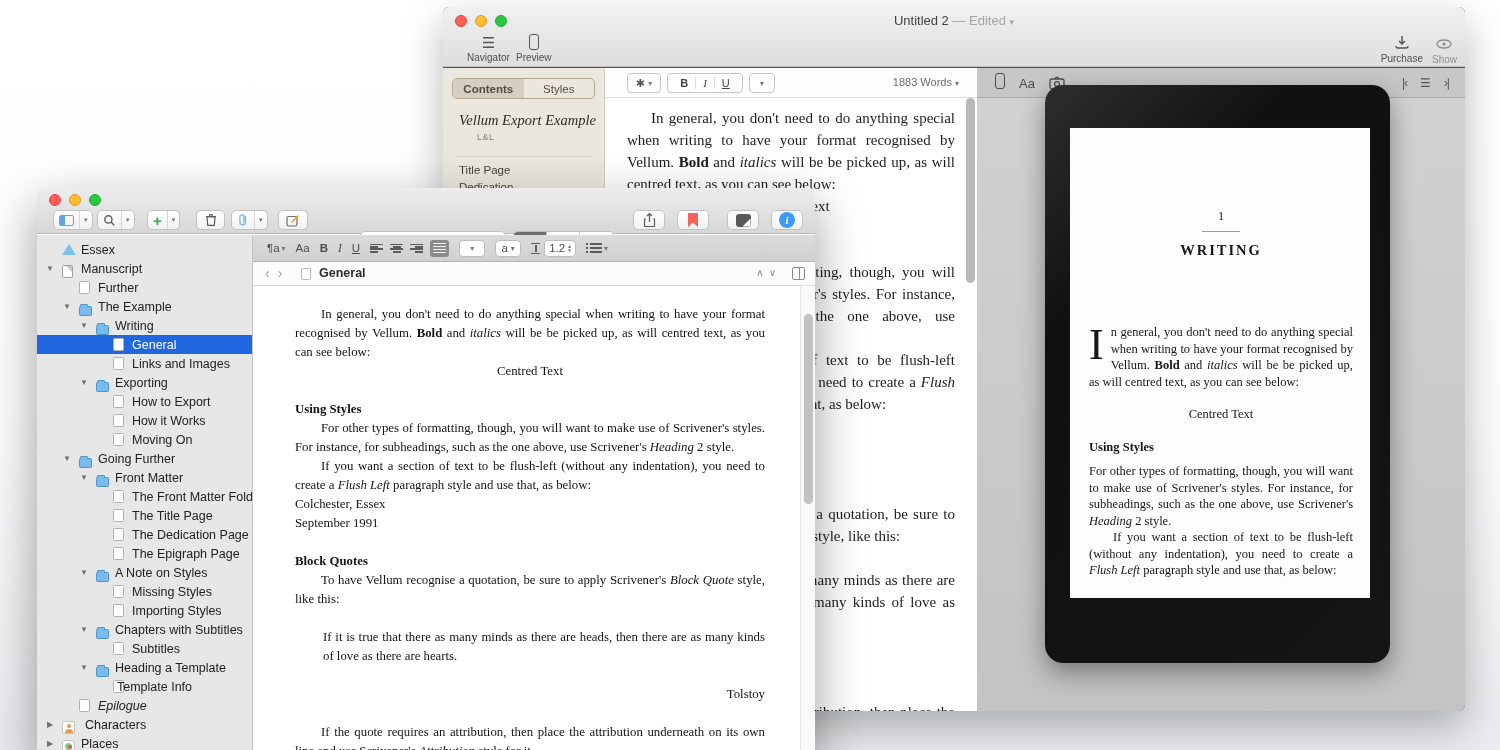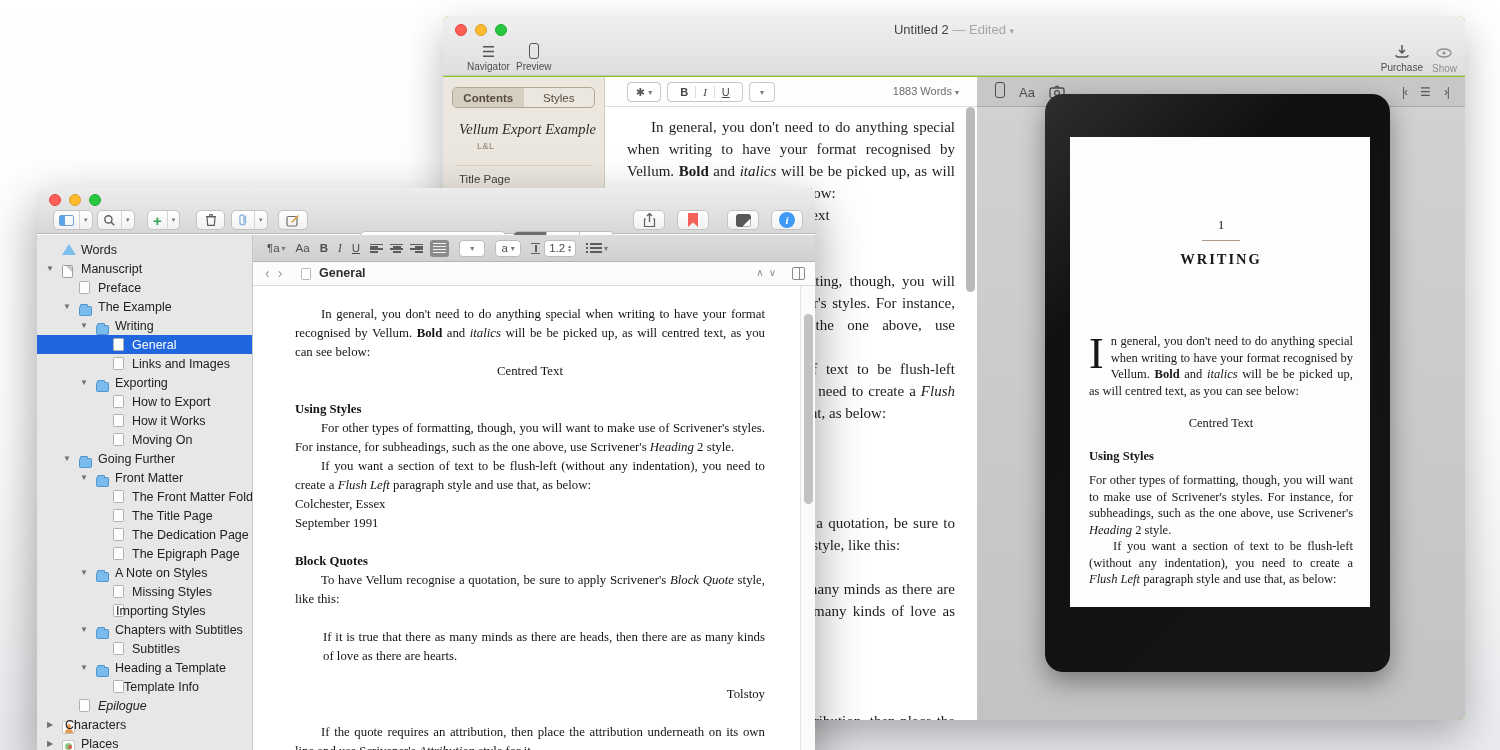--- a/index.html
+++ b/index.html
@@ -3,22 +3,22 @@
 <meta charset="utf-8">
 <style>
   * { margin:0; padding:0; box-sizing:border-box; }
   html,body { width:1500px; height:750px; overflow:hidden;
     font-family:"Liberation Sans", sans-serif;
     background:linear-gradient(180deg,#ffffff 0%,#fdfdfd 55%,#e9ebee 100%); }
 
   .win { position:absolute; border-radius:6px; }
 
   
-  #vellum { left:443px; top:16px; width:1022px; height:704px;
-    background:#84cc16; box-shadow:0 16px 40px rgba(0,0,0,.28); z-index:1; }
+  #vellum { left:443px; top:7px; width:1022px; height:704px;
+    background:#0369a1; box-shadow:0 16px 40px rgba(0,0,0,.28); z-index:1; }
   .v-header { position:absolute; top:0; left:0; right:0; height:60px;
     background:linear-gradient(180deg,#f0f0f0,#dedede);
     border-bottom:1px solid #c2c2c2; border-radius:6px 6px 0 0; }
   .lights { position:absolute; top:8px; left:12px; display:flex; gap:8px; }
   .light { width:12px; height:12px; border-radius:50%; }
   .l-red{ background:#ff5f57; border:1px solid #e0443e; }
   .l-yel{ background:#febc2e; border:1px solid #d89e24; }
   .l-grn{ background:#28c840; border:1px solid #1eab32; }
   .v-title { position:absolute; top:6px; width:100%; text-align:center;
     font-size:13px; color:#444; }
@@ -425,30 +425,30 @@
         <span class="infob">i</span>
       </div>
     </div>
   </div>
 
   <div class="s-body">
 
     <div class="binder" id="binder">
         <div class="b-row">
           <span class="b-ico ic-tri" style="left: 25px;"></span>
-          <span class="b-lab" style="left: 44px;">Words</span>
+          <span class="b-lab" style="left: 44px;">Essex</span>
         </div>
         <div class="b-row">
           <span class="b-disc" style="left: 8px;">▼</span>
           <span class="b-ico ic-manu" style="left: 25px;"></span>
           <span class="b-lab" style="left: 44px;">Manuscript</span>
         </div>
         <div class="b-row">
           <span class="b-ico ic-doc" style="left: 42px;"></span>
-          <span class="b-lab" style="left: 61px;">Preface</span>
+          <span class="b-lab" style="left: 61px;">Further</span>
         </div>
         <div class="b-row">
           <span class="b-disc" style="left: 25px;">▼</span>
           <span class="b-ico ic-folder" style="left: 42px;"></span>
           <span class="b-lab" style="left: 61px;">The Example</span>
         </div>
         <div class="b-row">
           <span class="b-disc" style="left: 42px;">▼</span>
           <span class="b-ico ic-folder" style="left: 59px;"></span>
           <span class="b-lab" style="left: 78px;">Writing</span>
@@ -508,48 +508,48 @@
           <span class="b-disc" style="left: 42px;">▼</span>
           <span class="b-ico ic-folder" style="left: 59px;"></span>
           <span class="b-lab" style="left: 78px;">A Note on Styles</span>
         </div>
         <div class="b-row">
           <span class="b-ico ic-doc" style="left: 76px;"></span>
           <span class="b-lab" style="left: 95px;">Missing Styles</span>
         </div>
         <div class="b-row">
           <span class="b-ico ic-doc" style="left: 76px;"></span>
-          <span class="b-lab" style="left: 79px;">Importing Styles</span>
+          <span class="b-lab" style="left: 95px;">Importing Styles</span>
         </div>
         <div class="b-row">
           <span class="b-disc" style="left: 42px;">▼</span>
           <span class="b-ico ic-folder" style="left: 59px;"></span>
           <span class="b-lab" style="left: 78px;">Chapters with Subtitles</span>
         </div>
         <div class="b-row">
           <span class="b-ico ic-doc" style="left: 76px;"></span>
           <span class="b-lab" style="left: 95px;">Subtitles</span>
         </div>
         <div class="b-row">
           <span class="b-disc" style="left: 42px;">▼</span>
           <span class="b-ico ic-folder" style="left: 59px;"></span>
           <span class="b-lab" style="left: 78px;">Heading a Template</span>
         </div>
         <div class="b-row">
           <span class="b-ico ic-doc" style="left: 76px;"></span>
-          <span class="b-lab" style="left: 87px;">Template Info</span>
+          <span class="b-lab" style="left: 80px;">Template Info</span>
         </div>
         <div class="b-row">
           <span class="b-ico ic-doc" style="left: 42px;"></span>
           <span class="b-lab" style="left: 61px; font-style: italic;">Epilogue</span>
         </div>
         <div class="b-row">
           <span class="b-disc" style="left: 8px;">▶</span>
           <span class="b-ico ic-person" style="left: 25px;"></span>
-          <span class="b-lab" style="left: 28px;">Characters</span>
+          <span class="b-lab" style="left: 48px;">Characters</span>
         </div>
         <div class="b-row">
           <span class="b-disc" style="left: 8px;">▶</span>
           <span class="b-ico ic-pin" style="left: 25px;"></span>
           <span class="b-lab" style="left: 44px;">Places</span>
         </div>
       </div>
 
     <div class="ed-col">
       <div class="s-fmtbar">

